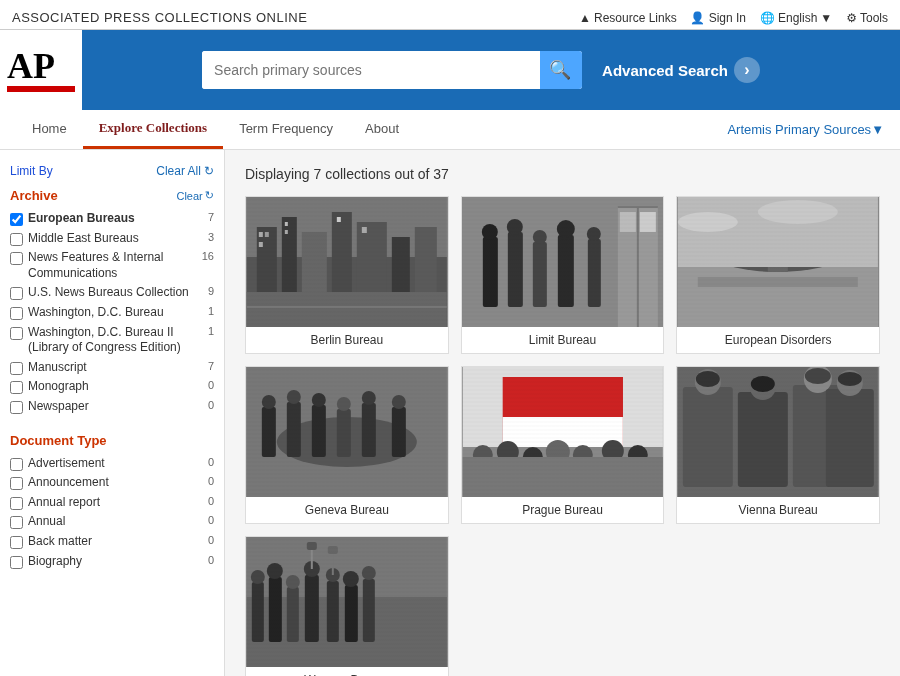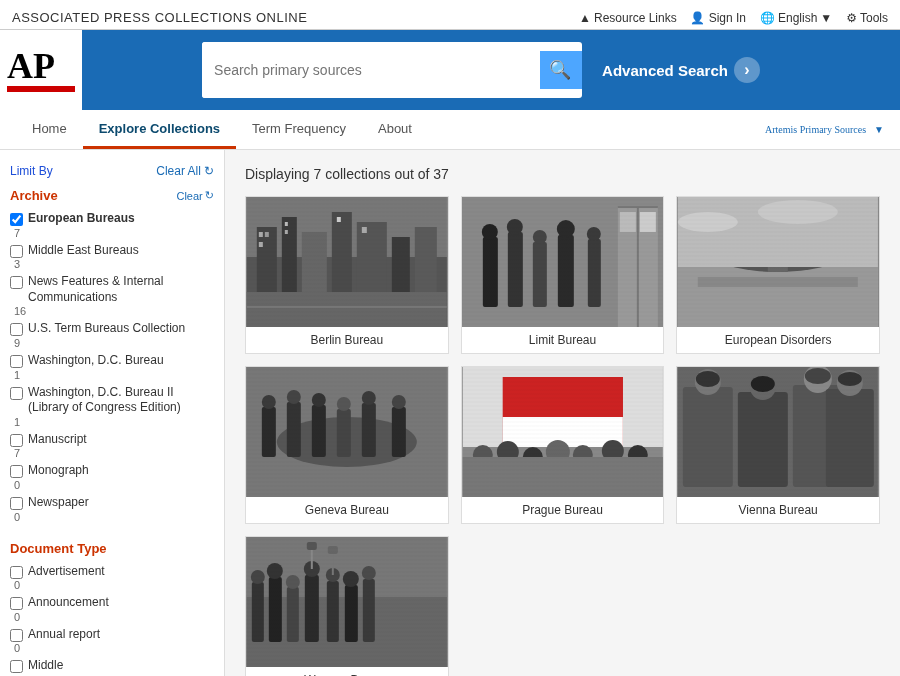--- a/index.html
+++ b/index.html
@@ -70,25 +70,25 @@
       margin-top: 2px;
     }
     .header-search {
       flex: 1;
       display: flex;
       align-items: center;
       justify-content: center;
     }
     .search-wrapper {
       display: flex;
-      align-items: center;
+      align-items: flex-end;
       background: #fff;
       border-radius: 3px;
       width: 380px;
-      height: 56px;
+      height: 38px;
       overflow: hidden;
     }
     .search-input {
       flex: 1;
       border: none;
       outline: none;
       padding: 0 12px;
       font-size: 14px;
       color: #999;
       height: 100%;
@@ -148,32 +148,32 @@
       height: 100%;
       display: flex;
       align-items: center;
       text-decoration: none;
       color: #555;
       font-size: 13px;
       border-bottom: 3px solid transparent;
       cursor: pointer;
     }
     .nav-link.active {
-      color: #0c4a6e;
+      color: #7f1d1d;
       font-weight: bold;
       border-bottom: 3px solid #cc3300;
+      font-family: Liberation Serif, serif;
     }
     .artemis-link {
       color: #1a6bb5;
-      font-size: 10px;
+      font-size: 13px;
       text-decoration: none;
       display: flex;
       align-items: center;
-      gap: 8px;
-      font-family: Liberation Serif, serif;
+      gap: 0;
     }
 
     
     .main-container {
       display: flex;
       min-height: calc(100vh - 150px);
     }
 
     
     .sidebar {
@@ -229,21 +229,20 @@
       background: none;
       border: none;
     }
 
     .filter-item {
       display: flex;
       align-items: flex-start;
       justify-content: space-between;
       padding: 2px 0;
       font-size: 12px;
-      flex-direction: column;
     }
     .filter-item-left {
       display: flex;
       align-items: flex-start;
       gap: 5px;
       flex: 1;
     }
     .filter-item input[type="checkbox"] {
       margin-top: 2px;
       flex-shrink: 0;
@@ -422,21 +421,21 @@
         <div class="filter-item">
     <div class="filter-item-left">
       <input type="checkbox" style="">
       <span class="filter-label ">News Features &amp; Internal Communications</span>
     </div>
     <span class="filter-count">16</span>
   </div>
         <div class="filter-item">
     <div class="filter-item-left">
       <input type="checkbox" style="">
-      <span class="filter-label ">U.S. Term Bureaus Collection</span>
+      <span class="filter-label ">U.S. News Bureaus Collection</span>
     </div>
     <span class="filter-count">9</span>
   </div>
         <div class="filter-item">
     <div class="filter-item-left">
       <input type="checkbox" style="">
       <span class="filter-label ">Washington, D.C. Bureau</span>
     </div>
     <span class="filter-count">1</span>
   </div>
@@ -494,21 +493,21 @@
         <div class="filter-item">
     <div class="filter-item-left">
       <input type="checkbox" style="">
       <span class="filter-label">Annual report</span>
     </div>
     <span class="filter-count">0</span>
   </div>
         <div class="filter-item">
     <div class="filter-item-left">
       <input type="checkbox" style="">
-      <span class="filter-label">Middle</span>
+      <span class="filter-label">Annual</span>
     </div>
     <span class="filter-count">0</span>
   </div>
         <div class="filter-item">
     <div class="filter-item-left">
       <input type="checkbox" style="">
       <span class="filter-label">Back matter</span>
     </div>
     <span class="filter-count">0</span>
   </div>

